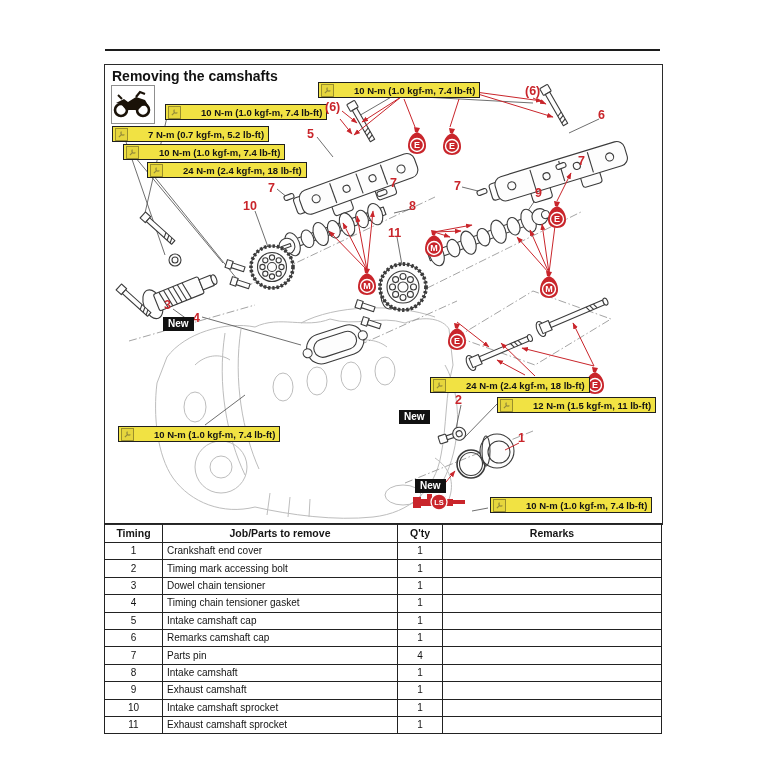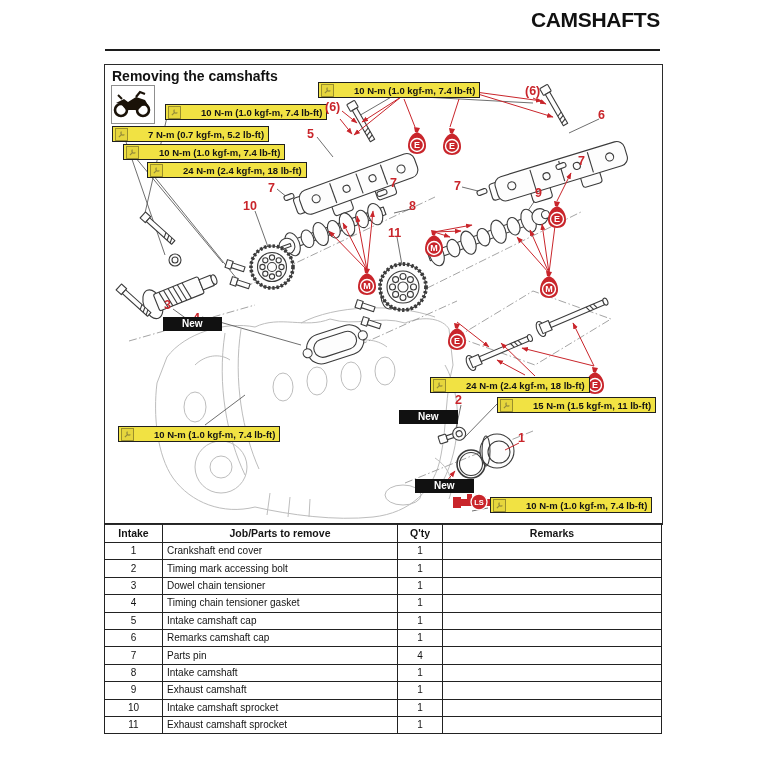--- a/index.html
+++ b/index.html
@@ -16,41 +16,40 @@
   
   .tq{position:absolute;display:flex;align-items:center;gap:20px;background:#f1e243;
       border:1.4px solid #1f1f1f;padding:0 4px 0 2px;height:14px;white-space:nowrap;
       font-size:9.5px;font-weight:bold;color:#141414;z-index:6;}
   .tq-ic{display:inline-flex;width:11px;height:11px;background:#e6d63d;border:1px solid #9a8f2c;
       align-items:center;justify-content:center;}
   
   .co{position:absolute;color:#c9252b;font-size:12.5px;font-weight:bold;line-height:13px;z-index:6;}
   
   .new{position:absolute;background:#111;color:#fff;font-size:10px;font-weight:bold;
-       padding:1px 19px;line-height:12px;z-index:6;}
+       padding:1px 5px;line-height:12px;z-index:6;}
   
   .sym{position:absolute;width:24px;height:30px;z-index:5;}
-  .ls{position:absolute;width:54px;height:22px;z-index:5;margin-left:40px;}
+  .ls{position:absolute;width:54px;height:22px;z-index:5;}
   
   #ptable{left:104px;top:523px;width:558px;border-collapse:collapse;table-layout:fixed;
           font-size:10px;color:#141414;}
   #ptable th,#ptable td{border:1px solid #222;padding:0 4px;height:16.4px;line-height:12px;
           overflow:hidden;white-space:nowrap;}
   #ptable th{font-size:10.5px;font-weight:bold;text-align:center;height:18px;}
   #ptable{border:1.6px solid #111;}
   td.c{text-align:center;}
   td.j{padding-left:8px;margin-left:24px;}
   svg text{font-family:"Liberation Sans","DejaVu Sans",sans-serif;}
 </style>
 </head>
 <body>
 
 <div id="page">
 
-  <div id="title" class="abs">CAMSHAFTS</div>
   <div id="rule" class="abs"></div>
 
   <div id="figbox" class="abs">
     <div id="figheading" class="abs">Removing the camshafts</div>
 
     <div id="motobox" class="abs">
       <svg width="40" height="33" viewBox="0 0 40 33">
         <circle cx="9" cy="24" r="6" fill="none" stroke="#1a1208" stroke-width="2.6"></circle>
         <circle cx="31" cy="24" r="6" fill="none" stroke="#1a1208" stroke-width="2.6"></circle>
         <path d="M4,17 L12,13 L16,16 L24,11 L33,14 L36,19 L30,20 L26,24 L14,24 L9,18 Z" fill="#1a1208"></path>
@@ -379,21 +378,21 @@
           </svg>
         </span>
       <span>24 N-m (2.4 kgf-m, 18 lb-ft)</span>
     </div>
     <div class="tq" style="left:392px;top:332px">
       <span class="tq-ic">
           <svg width="9" height="9" viewBox="0 0 12 12">
             <path d="M2.5 9.5 L6.5 5.5 M6 2.2 a2.6 2.6 0 1 0 3.8 3.8" stroke="#938a3a" stroke-width="1.6" fill="none"></path>
           </svg>
         </span>
-      <span>15 N-m (1.5 kgf-m, 11 lb-ft)</span>
+      <span>12 N-m (1.5 kgf-m, 11 lb-ft)</span>
     </div>
     <div class="tq" style="left:13px;top:361px">
       <span class="tq-ic">
           <svg width="9" height="9" viewBox="0 0 12 12">
             <path d="M2.5 9.5 L6.5 5.5 M6 2.2 a2.6 2.6 0 1 0 3.8 3.8" stroke="#938a3a" stroke-width="1.6" fill="none"></path>
           </svg>
         </span>
       <span>10 N-m (1.0 kgf-m, 7.4 lb-ft)</span>
     </div>
     <div class="tq" style="left:385px;top:432px">
@@ -504,21 +503,21 @@
 
   <table id="ptable" class="abs">
     <colgroup>
         <col style="width:58px">
         <col style="width:235px">
         <col style="width:45px">
         <col>
       </colgroup>
     <thead>
       <tr>
-        <th>Intake</th>
+        <th>Timing</th>
         <th>Job/Parts to remove</th>
         <th>Q'ty</th>
         <th>Remarks</th>
       </tr>
     </thead>
     <tbody>
       <tr>
           <td class="c">1</td>
           <td class="j">Crankshaft end cover</td>
           <td class="c">1</td>

